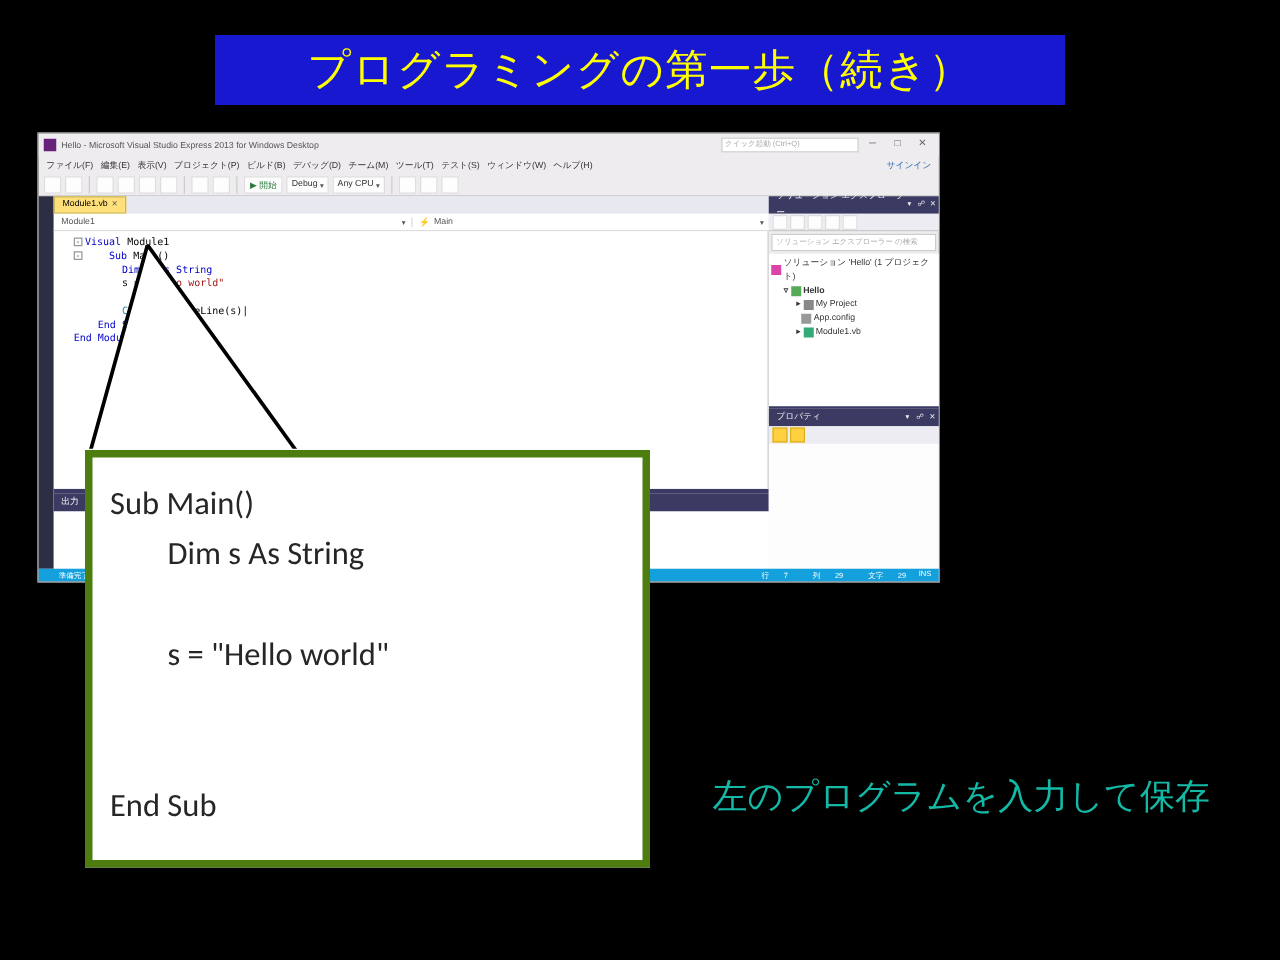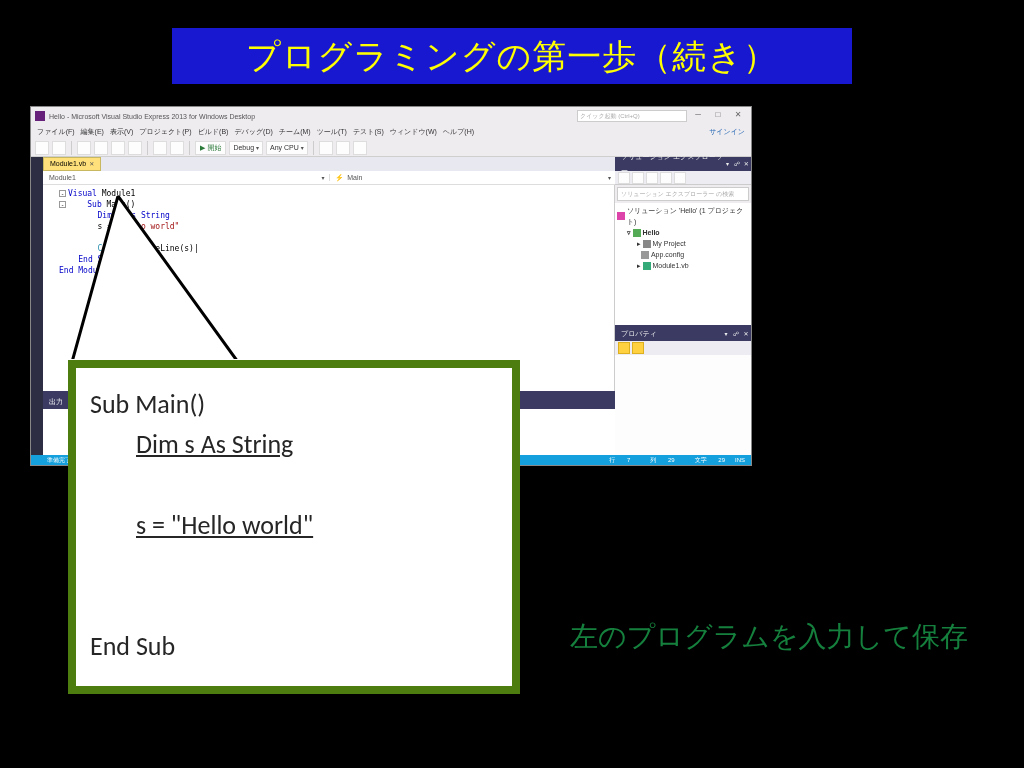--- a/index.html
+++ b/index.html
@@ -214,34 +214,34 @@
       height: 500px;
       pointer-events: none;
     }
     .callout-box {
       position: absolute;
       top: 360px;
       left: 68px;
       width: 452px;
       height: 334px;
       background: #fff;
-      border: 8px solid #4d7c0f;
+      border: 6px solid #4d7c0f;
       padding: 16px 14px;
       font-family: Calibri, "Segoe UI", sans-serif;
       font-size: 26px;
       color: #262626;
       line-height: 1.55;
     }
-    .callout-box .ind { padding-left: 46px; text-decoration: underline; }
+    .callout-box .ind { padding-left: 46px; }
     .instruction {
       position: absolute;
       top: 618px;
       left: 570px;
       font-size: 28px;
-      color: #15803d;
+      color: #14b8a6;
     }
   </style>
 </head>
 <body>
 
 <div class="slide-title">プログラミングの第一歩（続き）</div>
 
 <div class="vs-window">
   <div class="vs-titlebar">
     <div class="logo"></div>

